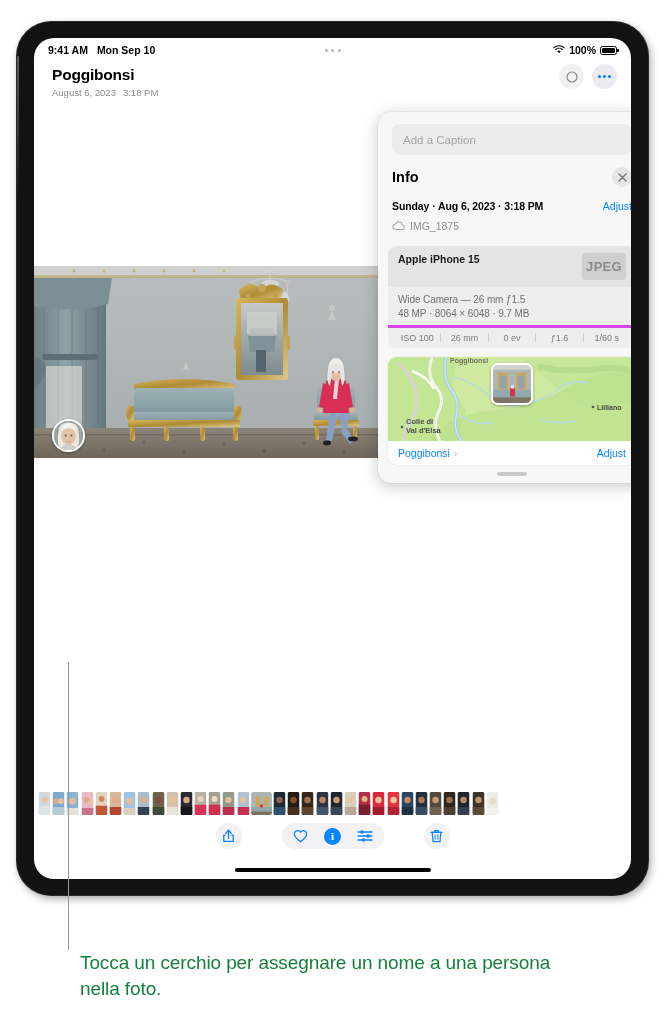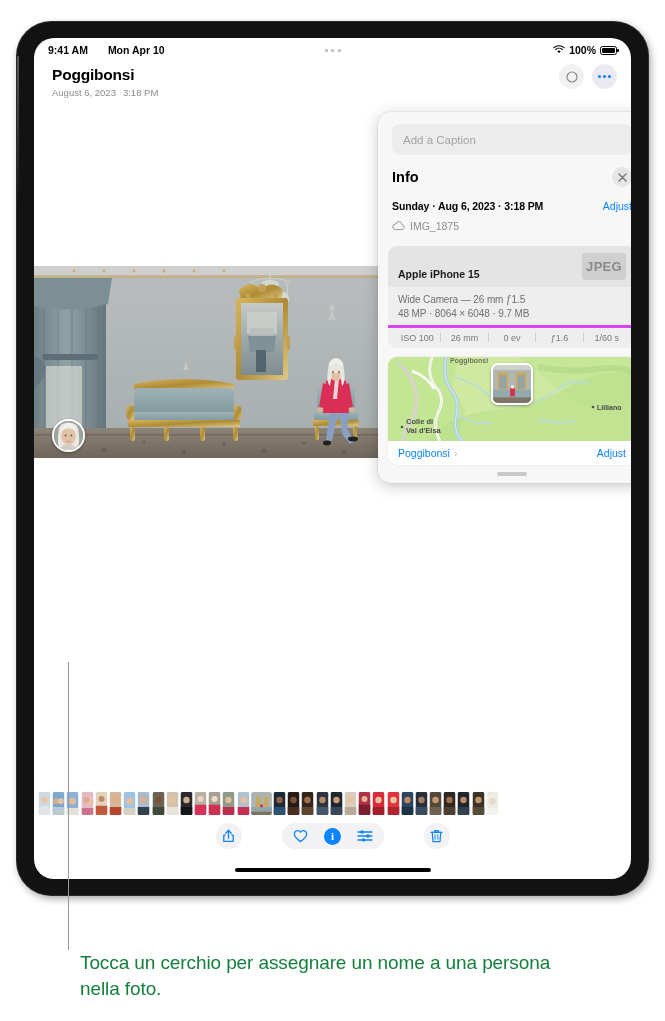--- a/index.html
+++ b/index.html
@@ -33,21 +33,21 @@
     overflow: hidden;
   }
 
   
   #statusbar {
     position: absolute; left:0; top:0; width:100%; height:24px;
     display:flex; align-items:center;
     font-size:10.5px; font-weight:bold; color:#000;
     padding: 0 14px;
   }
-  #sb-left { display:flex; gap:20px; align-items:center; white-space:nowrap; }
+  #sb-left { display:flex; gap:9px; align-items:center; white-space:nowrap; }
   #sb-center { position:absolute; left:0; right:0; display:flex; justify-content:center; pointer-events:none;}
   #multitask-dots { display:flex; gap:3.5px; pointer-events:auto; }
   #multitask-dots i { width:3px;height:3px;border-radius:50%;background:#b8b8b8;display:block;}
   #sb-right { margin-left:auto; display:flex; gap:4px; align-items:center;}
   .battery {
     width:17px;height:9px;border:1px solid #000;border-radius:2.5px;position:relative;
     padding:1px;
   }
   .battery i{display:block;width:100%;height:100%;background:#000;border-radius:1px;}
   .battery:after{content:"";position:absolute;right:-2.5px;top:2.5px;width:1.5px;height:3px;
@@ -124,21 +124,21 @@
     font-size:11.5px;color:#a3a3a3;
   }
   #date-row{display:flex;align-items:baseline;padding:13px 14px 0;}
   #date-text{font-size:10.5px;font-weight:bold;color:#000;letter-spacing:-.1px;}
   .adjust-link{margin-left:auto;font-size:10.5px;color:#0a84ff;}
   #file-row{display:flex;align-items:center;gap:5px;padding:5px 14px 0;}
   #file-name{font-size:10.5px;color:#8e8e8e;}
 
   
   #cam-card{margin:11px 10px 0;background:#eeeeee;border-radius:9px;overflow:hidden;}
-  #cam-head{display:flex;align-items:flex-end;padding:7px 10px;background:#e4e4e4;}
+  #cam-head{display:flex;align-items:flex-start;padding:7px 10px;background:#e4e4e4;}
   #cam-model{font-size:10.5px;font-weight:bold;color:#1a1a1a;}
   #cam-type{margin-left:auto;font-size:13px;font-weight:bold;color:#8a8a8a;
             background:#cfcfcf;border-radius:3px;padding:6px 4px;letter-spacing:.3px;}
   #cam-body{padding:7px 10px 6px;}
   #cam-lens{font-size:10px;color:#6f6f6f;letter-spacing:-.1px;}
   #cam-res{font-size:10px;color:#6f6f6f;margin-top:3px;letter-spacing:-.1px;}
   #cam-exif{display:flex;align-items:flex-start;border-top:3px solid #d946ef;
             padding:5px 6px;}
   #cam-exif span{flex:1;text-align:center;font-size:9px;color:#7a7a7a;}
   #cam-exif b{width:1px;height:9px;background:#d0d0d0;display:block;}
@@ -165,21 +165,21 @@
 </style>
 </head>
 <body>
 
 <div id="device">
   <div id="screen">
 
     <div id="statusbar">
       <div id="sb-left">
         <span>9:41 AM</span>
-        <span>Mon Apr 10</span>
+        <span>Mon Sep 10</span>
       </div>
       <div id="sb-center">
         <span id="multitask-dots">
           <i></i>
             <i></i>
             <i></i>
         </span>
       </div>
       <div id="sb-right">
         <span>

